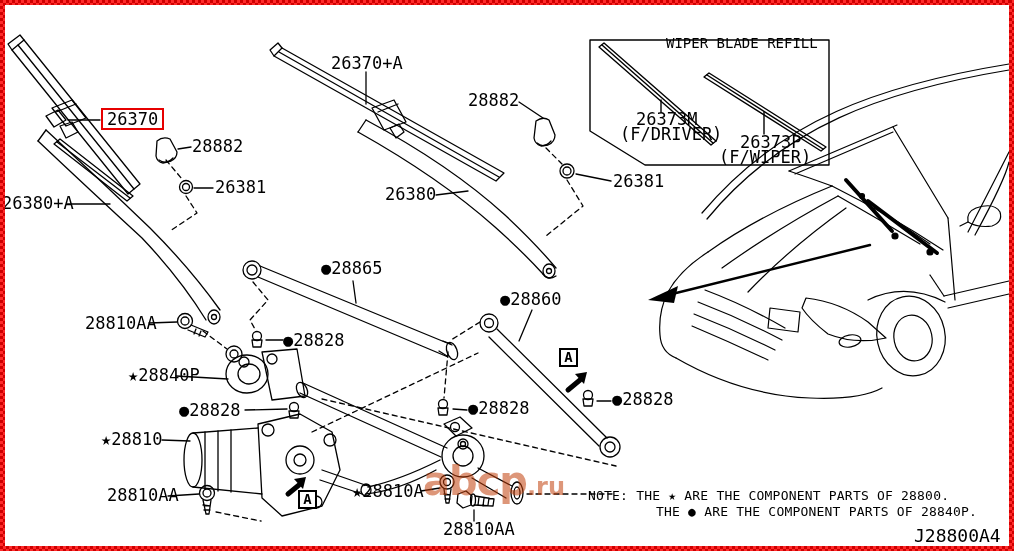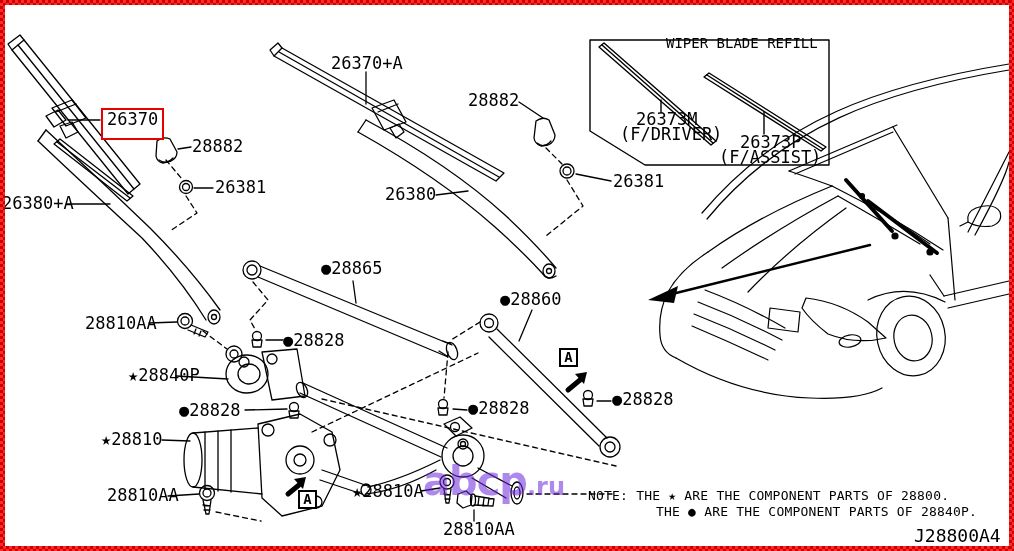--- a/index.html
+++ b/index.html
@@ -11,26 +11,26 @@
          background-size:6px 6px;}
   .b-top{left:0;top:0;width:1014px;height:5px;}
   .b-bot{left:0;bottom:0;width:1014px;height:5px;}
   .b-left{left:0;top:0;width:5px;height:551px;}
   .b-right{right:0;top:0;width:5px;height:551px;}
   .plabel{position:absolute;z-index:10;font-size:17px;line-height:15px;color:#000;
           white-space:nowrap;}
   .small{font-size:14px;line-height:14px;}
   .note{font-size:13px;line-height:13px;letter-spacing:.2px;}
   .code{font-size:18px;line-height:18px;}
-  .redbox{border:2px solid #e60000;padding:2px 4px 11px 4px;background:#fff;}
+  .redbox{border:2px solid #e60000;padding:2px 4px 1px 4px;background:#fff;}
   .abox{position:absolute;z-index:10;width:15px;height:15px;border:2px solid #000;
         font-size:14px;line-height:15px;font-weight:bold;text-align:center;background:#fff;}
   .wmark{position:absolute;z-index:12;left:423px;top:458px;
          font-family:"DejaVu Sans",sans-serif;font-weight:bold;
-         font-size:40px;letter-spacing:-1px;color:#6d28d9;opacity:.55;}
+         font-size:40px;letter-spacing:-1px;color:#c2410c;opacity:.55;}
   .wmark .tld{font-size:24px;letter-spacing:0;}
 </style>
 </head>
 <body>
 
 <div id="stage">
 
 <svg width="1014" height="551" viewBox="0 0 1014 551">
   <g fill="none" stroke="#000" stroke-width="1.3" stroke-linejoin="round" stroke-linecap="round">
 
@@ -282,21 +282,21 @@
   <div class="plabel" style="left:2px;top:196px;">26380+A</div>
   <div class="plabel" style="left:331px;top:56px;">26370+A</div>
   <div class="plabel" style="left:468px;top:93px;">28882</div>
   <div class="plabel" style="left:613px;top:174px;">26381</div>
   <div class="plabel" style="left:385px;top:187px;">26380</div>
 
   <div class="plabel small" style="left:666px;top:36px;text-align:right;">WIPER BLADE REFILL</div>
   <div class="plabel" style="left:636px;top:112px;">26373M</div>
   <div class="plabel" style="left:620px;top:127px;">(F/DRIVER)</div>
   <div class="plabel" style="left:740px;top:135px;">26373P</div>
-  <div class="plabel" style="left:719px;top:150px;">(F/ASSIST)</div>
+  <div class="plabel" style="left:719px;top:150px;">(F/WIPER)</div>
 
   <div class="plabel" style="left:321px;top:261px;">●28865</div>
   <div class="plabel" style="left:500px;top:292px;">●28860</div>
   <div class="plabel" style="left:283px;top:333px;">●28828</div>
   <div class="plabel" style="left:85px;top:316px;">28810AA</div>
   <div class="plabel" style="left:128px;top:368px;">★28840P</div>
   <div class="plabel" style="left:179px;top:403px;">●28828</div>
   <div class="plabel" style="left:101px;top:432px;">★28810</div>
   <div class="plabel" style="left:468px;top:401px;">●28828</div>
   <div class="plabel" style="left:612px;top:392px;">●28828</div>

